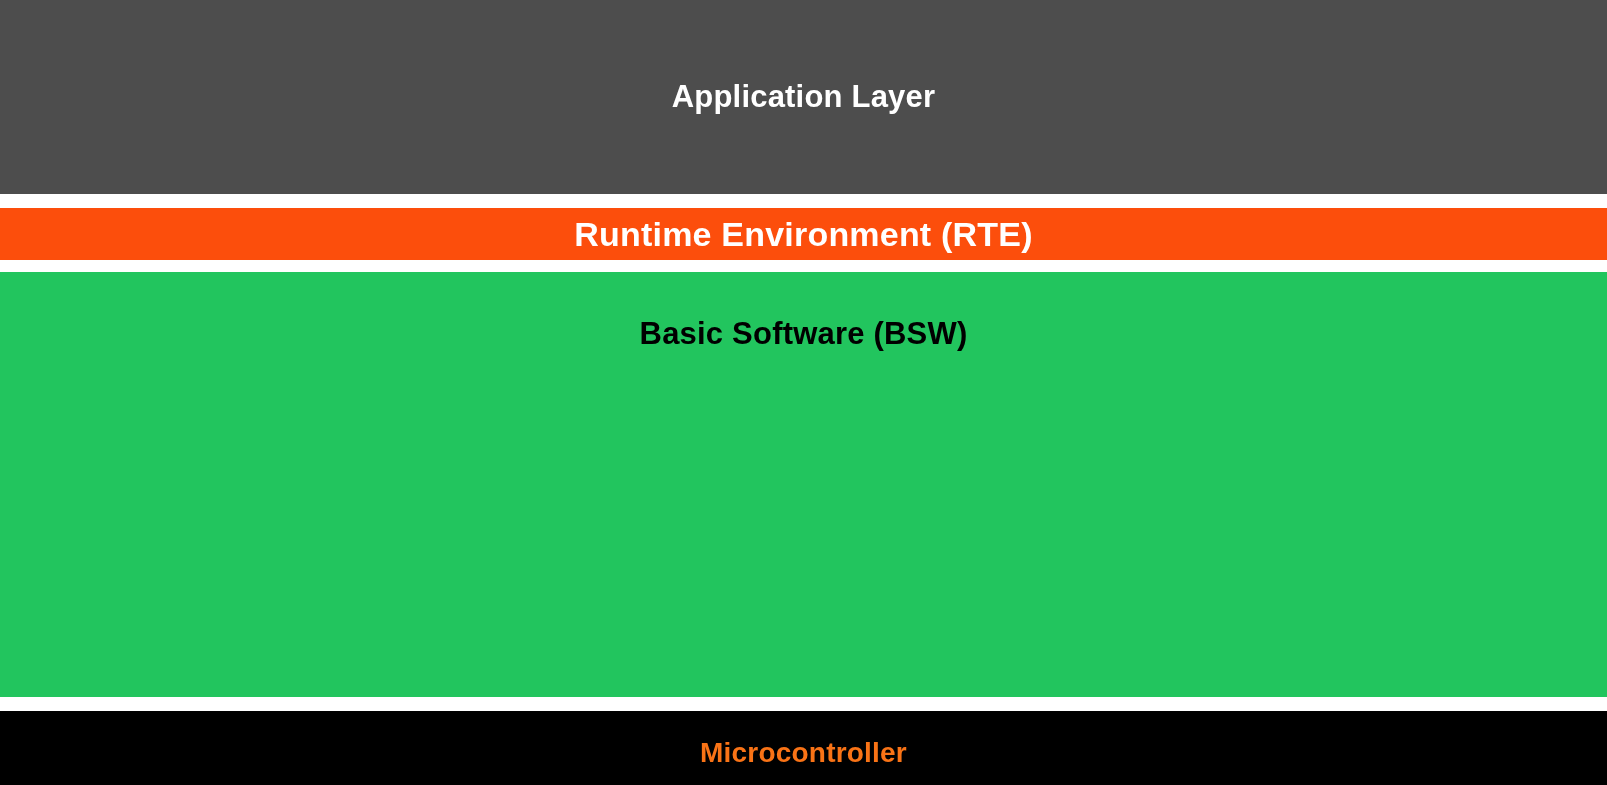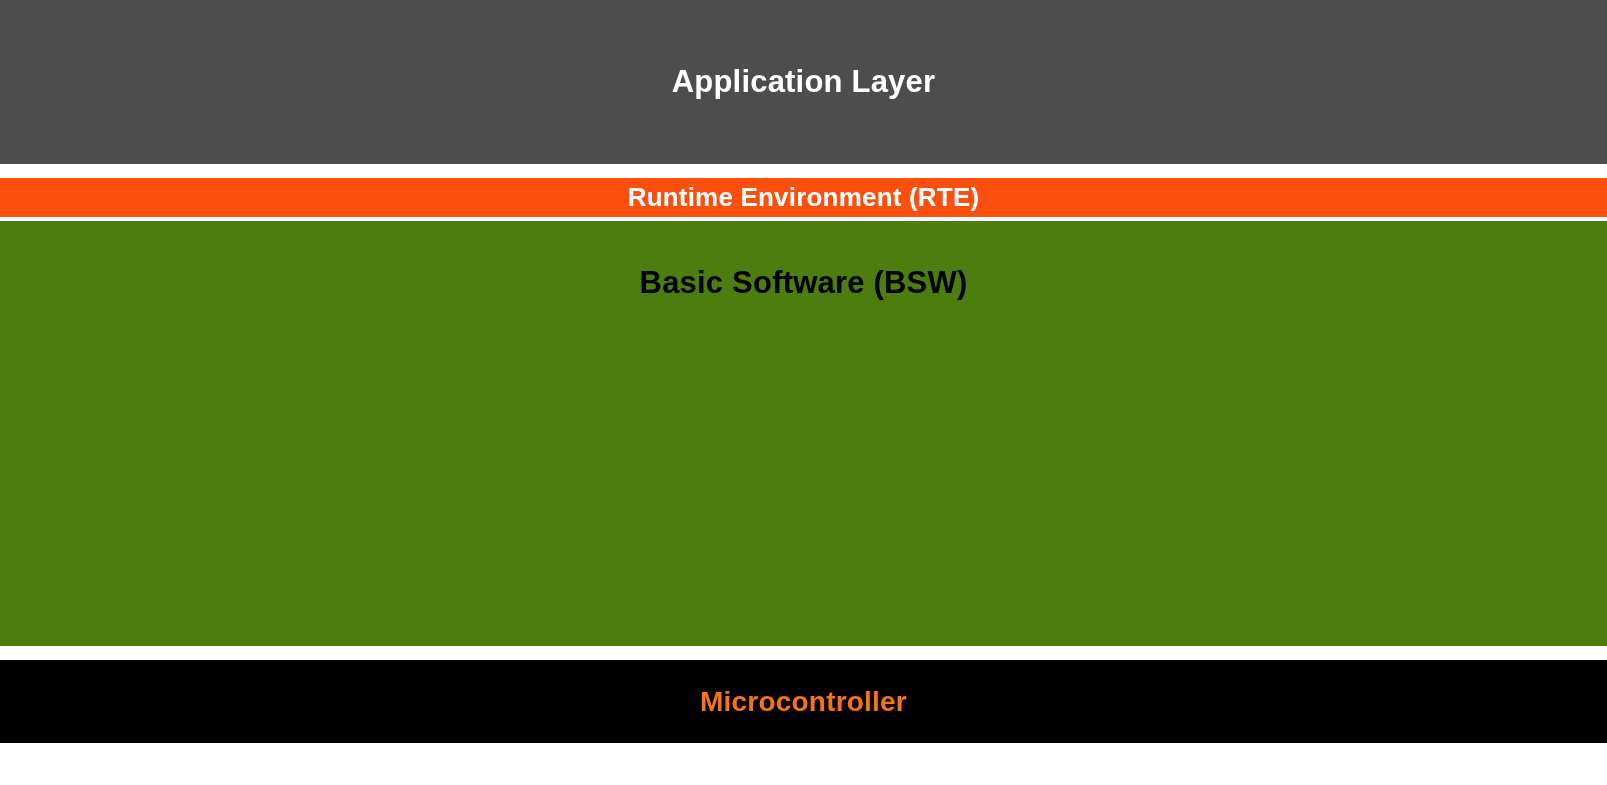--- a/index.html
+++ b/index.html
@@ -15,28 +15,28 @@
   }
   .band {
     width: 100%;
     box-sizing: border-box;
     display: flex;
     justify-content: center;
     align-items: center;
     font-weight: bold;
   }
   .band-application {
-    height: 164px;
+    height: 194px;
     margin-bottom: 14px;
     font-size: 31px;
   }
   .band-rte {
-    height: 39px;
-    margin-bottom: 4px;
-    font-size: 26px;
+    height: 52px;
+    margin-bottom: 12px;
+    font-size: 34px;
   }
   .band-bsw {
     height: 425px;
     margin-bottom: 14px;
     font-size: 31px;
     align-items: flex-start;
     padding-top: 44px;
   }
   .band-microcontroller {
     height: 83px;
@@ -53,21 +53,21 @@
 <div>
 
   <div class="band band-application" style="background-color: rgb(77, 77, 77); color: rgb(255, 255, 255);">
     <span class="band-label">Application Layer</span>
   </div>
 
   <div class="band band-rte" style="background-color: rgb(252, 78, 12); color: rgb(255, 255, 255);">
     <span class="band-label">Runtime Environment (RTE)</span>
   </div>
 
-  <div class="band band-bsw" style="background-color: #4d7c0f; color: rgb(0, 0, 0);">
+  <div class="band band-bsw" style="background-color: #22c55e; color: rgb(0, 0, 0);">
     <span class="band-label">Basic Software (BSW)</span>
   </div>
 
   <div class="band band-microcontroller" style="background-color: rgb(0, 0, 0); color: #f97316;">
     <span class="band-label">Microcontroller</span>
   </div>
 
 </div>
 
 </body></html>

